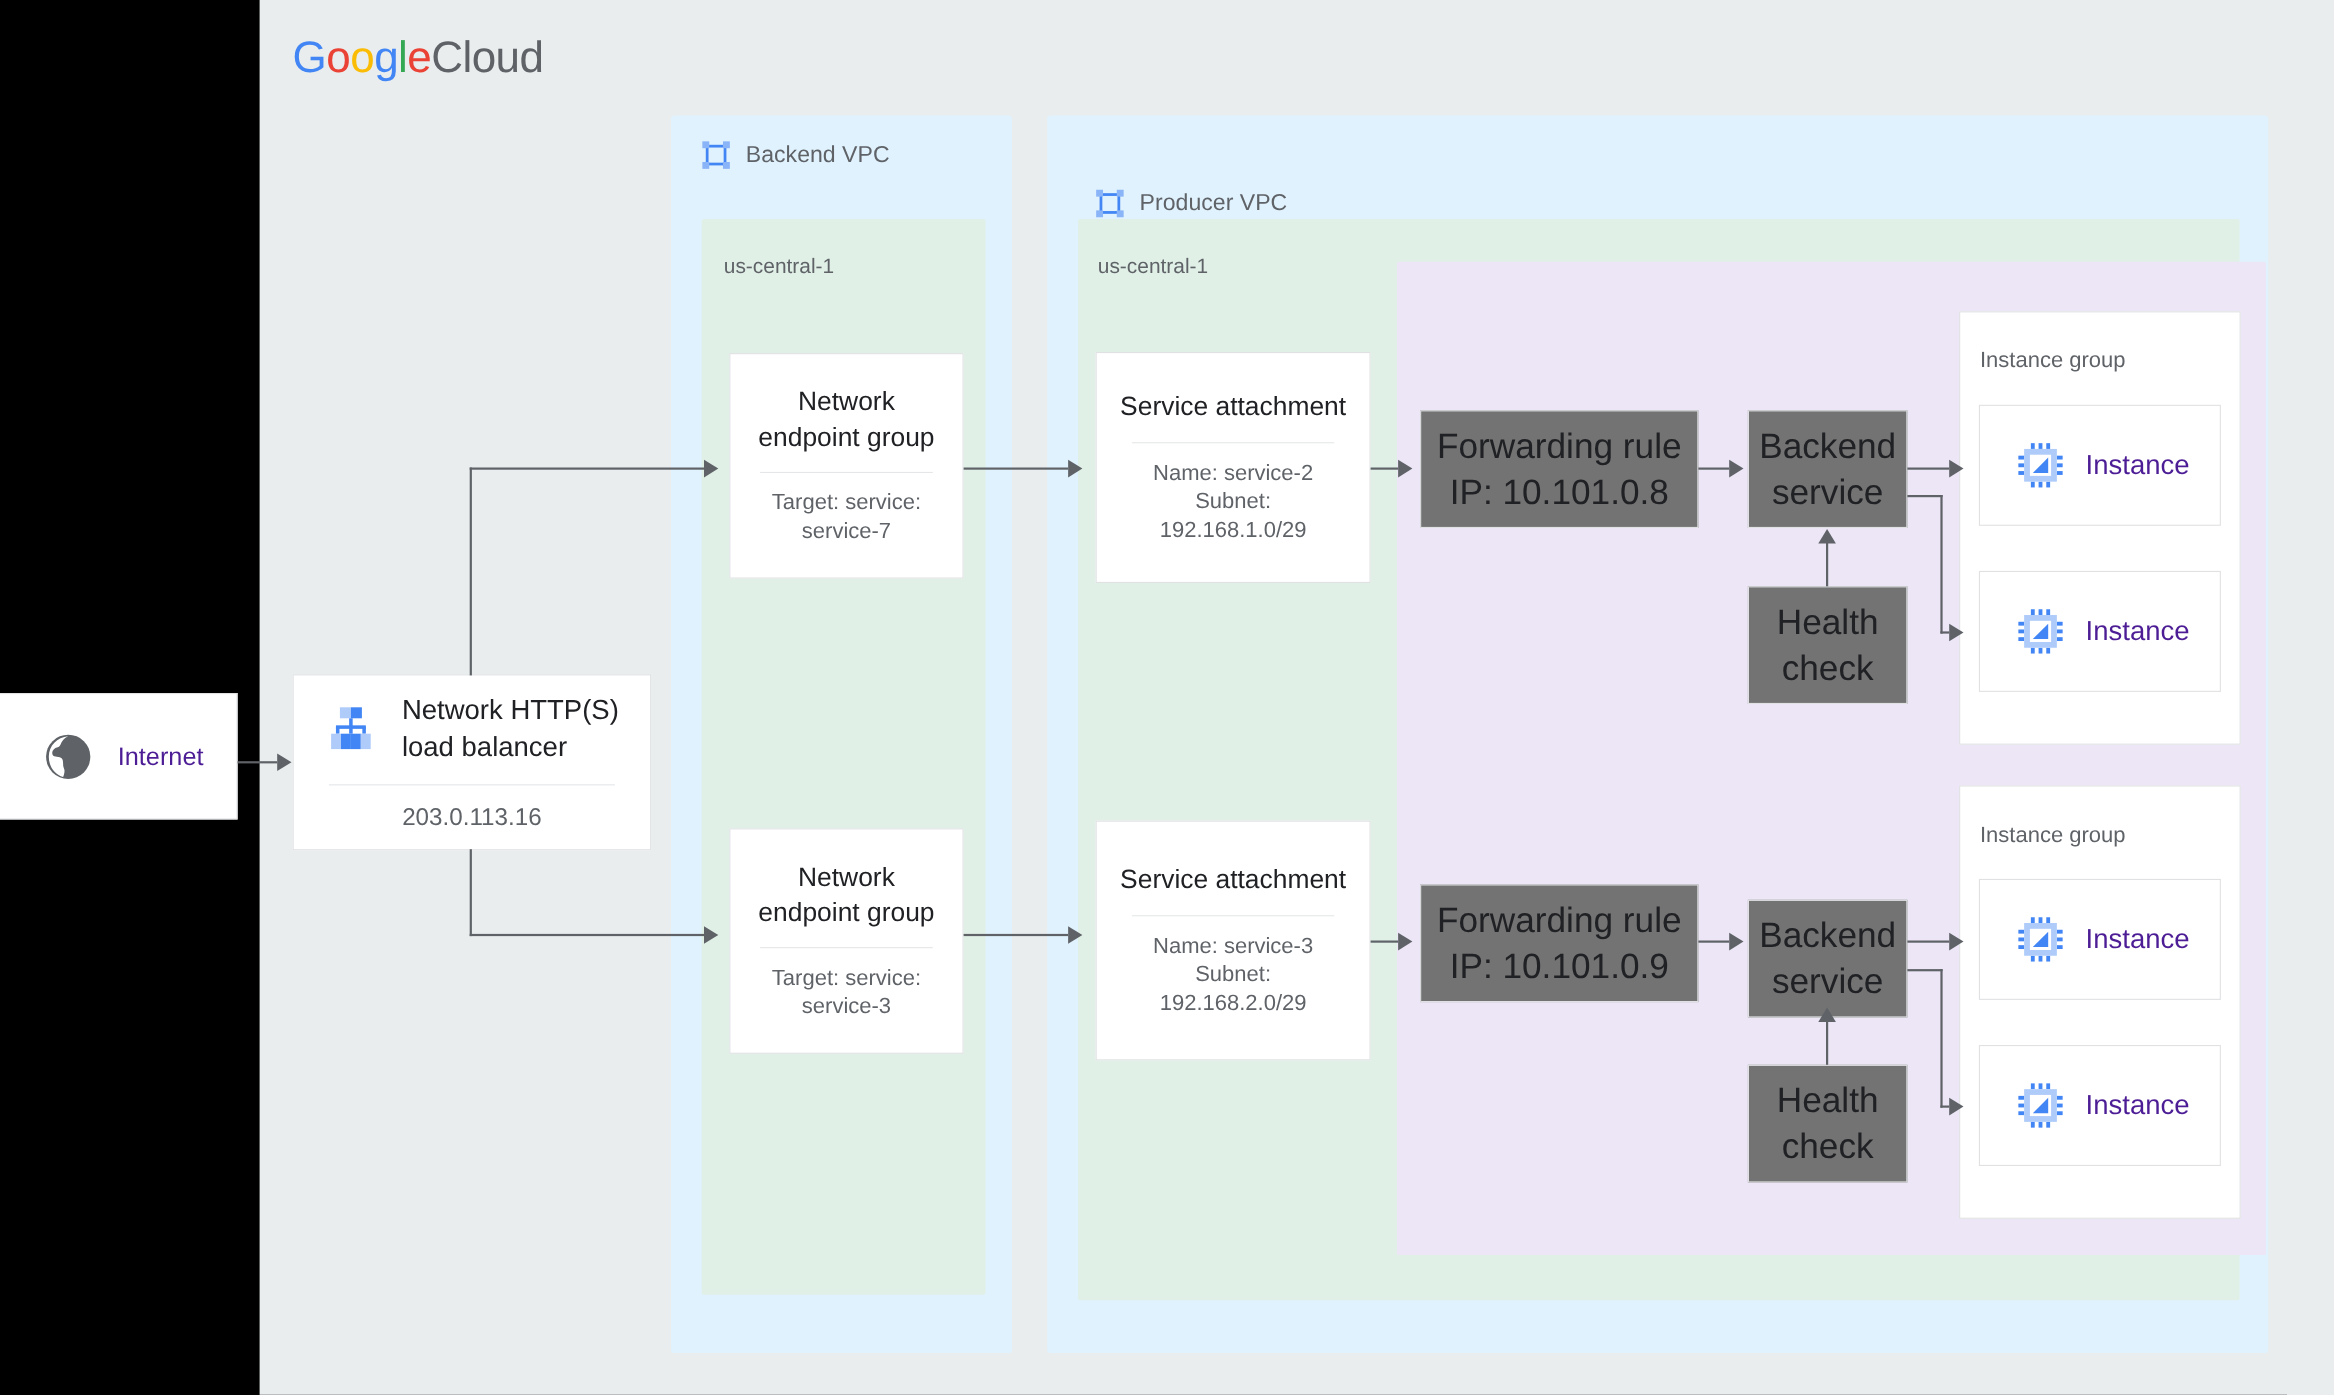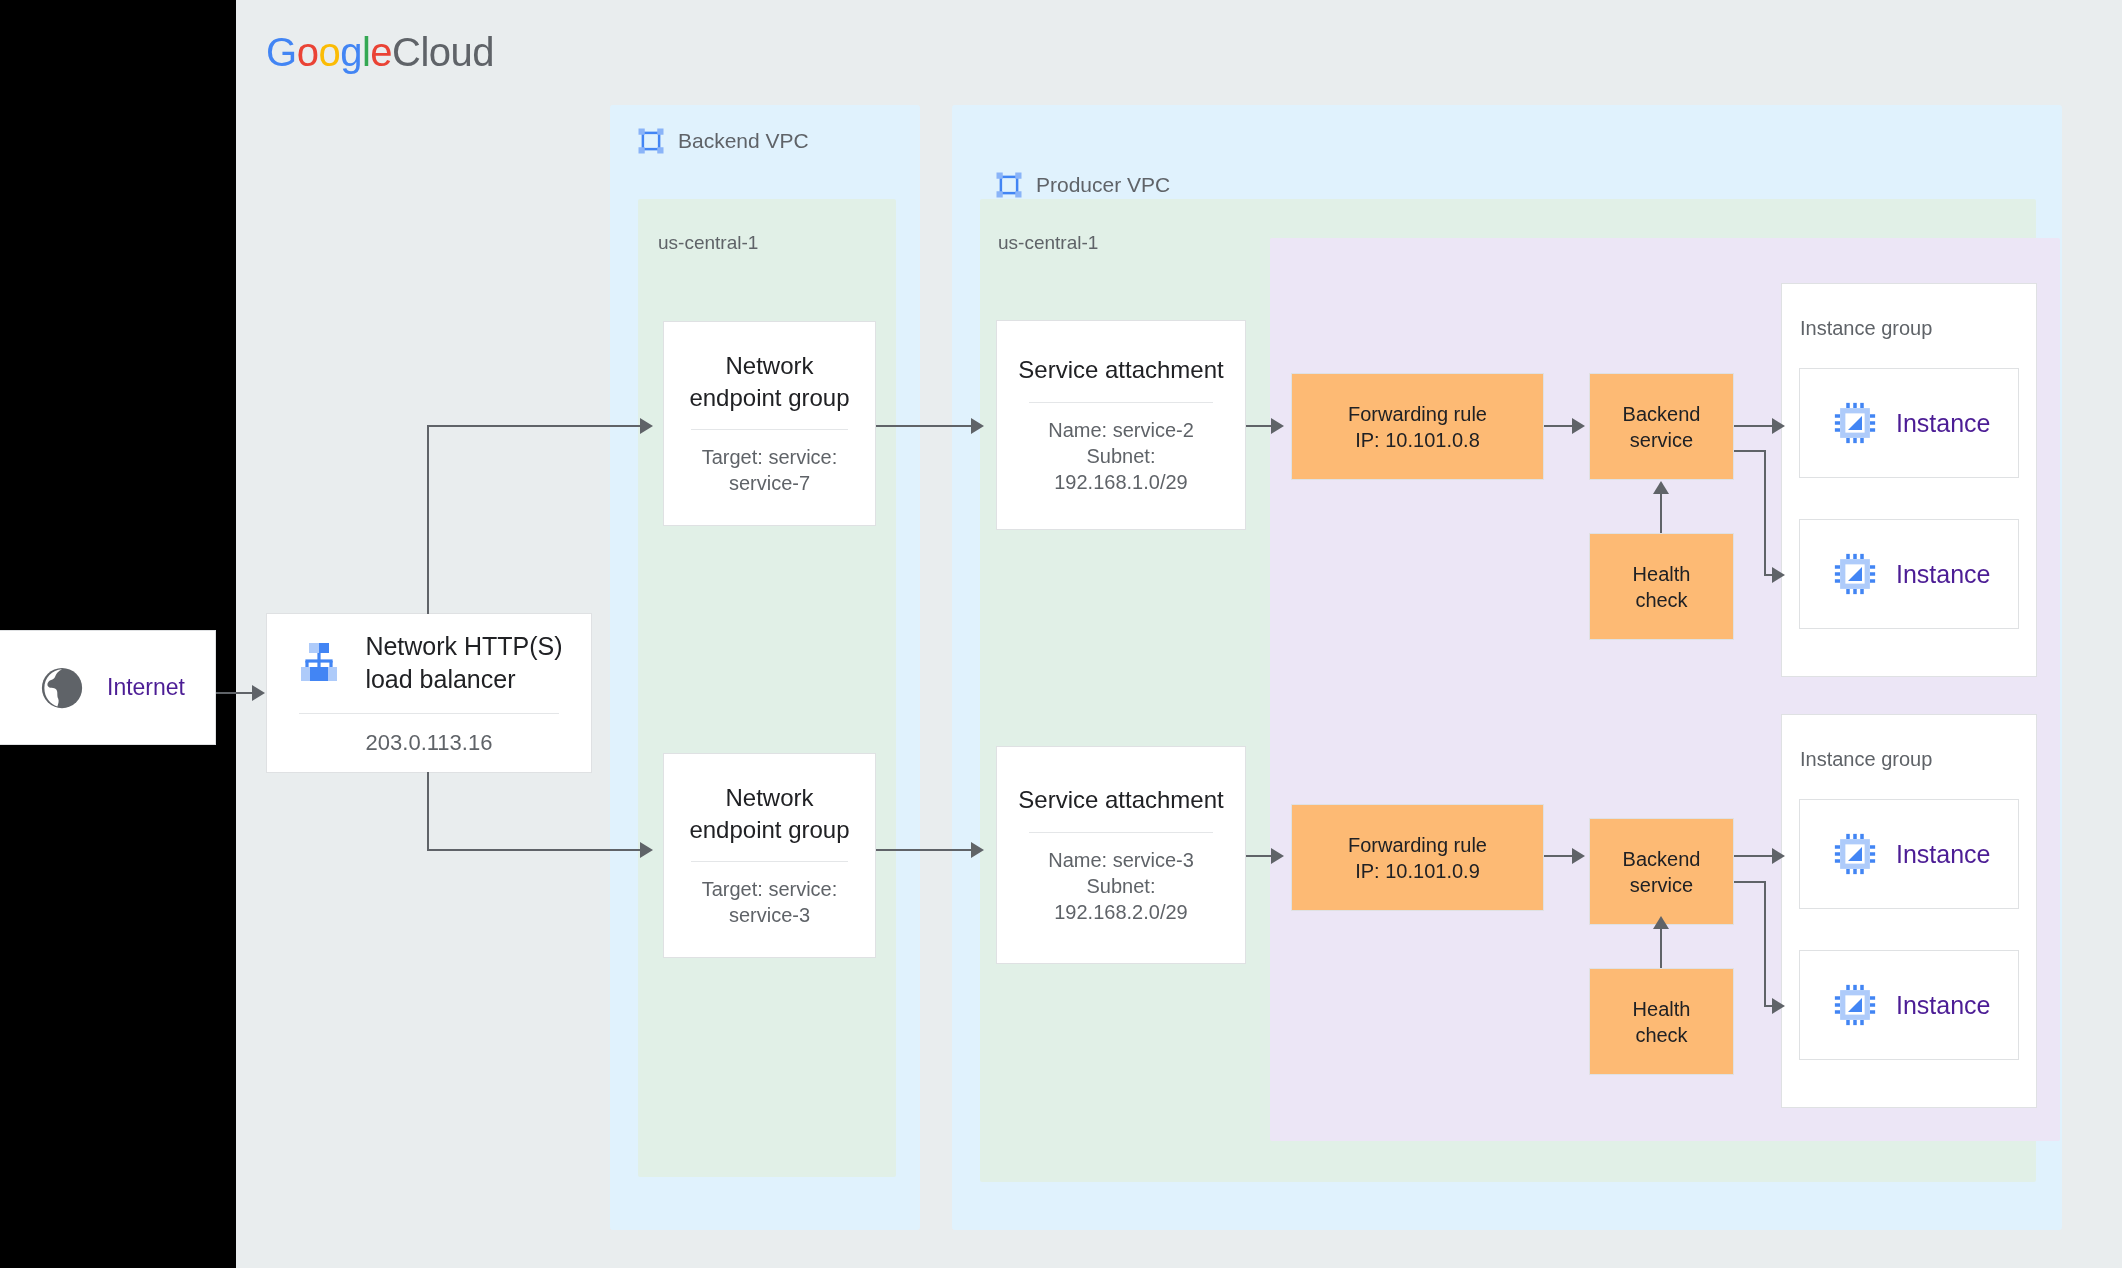--- a/index.html
+++ b/index.html
@@ -30,23 +30,23 @@
   .subnet{position:absolute;background:#ece6f6;border-radius:2px;}
   .subnet-lbl{position:absolute;font-size:19px;color:#5f6368;line-height:1.35;white-space:pre;}
 
   
   .card{position:absolute;background:#fff;border:1px solid #dfe1e3;box-sizing:border-box;
         display:flex;flex-direction:column;align-items:center;justify-content:center;}
   .card .title{font-size:24px;color:#202124;text-align:center;line-height:1.3;}
   .card .rule{width:74%;height:1px;background:#e4e6e8;margin:16px 0 14px;}
   .card .sub{font-size:20px;color:#5f6368;text-align:center;line-height:1.32;}
 
-  .plain{position:absolute;background:#fdba74;border:1px solid #dfe1e3;box-sizing:border-box;
+  .plain{position:absolute;background:#737373;border:1px solid #dfe1e3;box-sizing:border-box;
          display:flex;align-items:center;justify-content:center;text-align:center;
-         font-size:20px;color:#202124;line-height:1.3;}
+         font-size:32px;color:#202124;line-height:1.3;}
 
   
   .internet{position:absolute;background:#fff;border:1px solid #dfe1e3;box-sizing:border-box;
             display:flex;align-items:center;gap:22px;padding-left:40px;}
   .internet .t{font-size:23px;color:#4c1d95;}
 
   
   .lb{position:absolute;background:#fff;border:1px solid #dfe1e3;box-sizing:border-box;
       display:flex;flex-direction:column;align-items:center;justify-content:center;}
   .lb-row{display:flex;align-items:center;gap:22px;padding:0 26px;}

